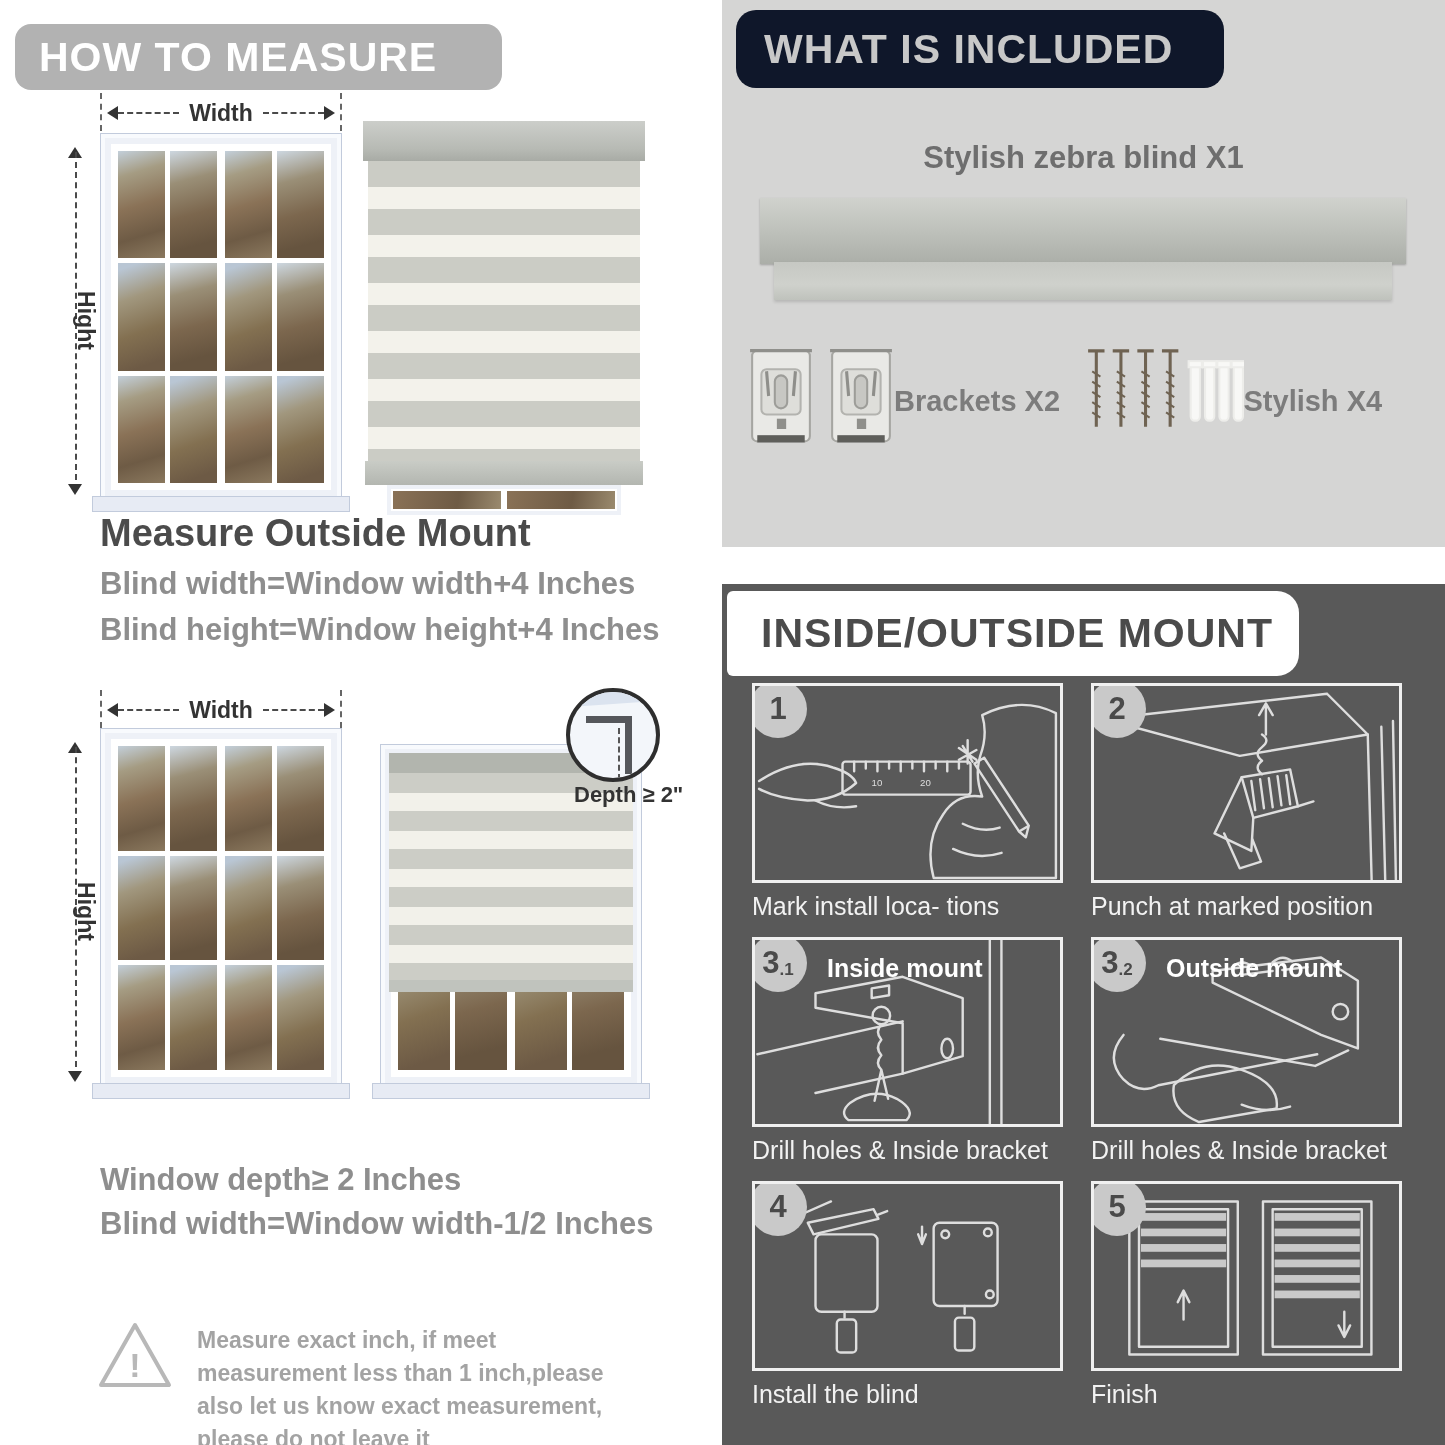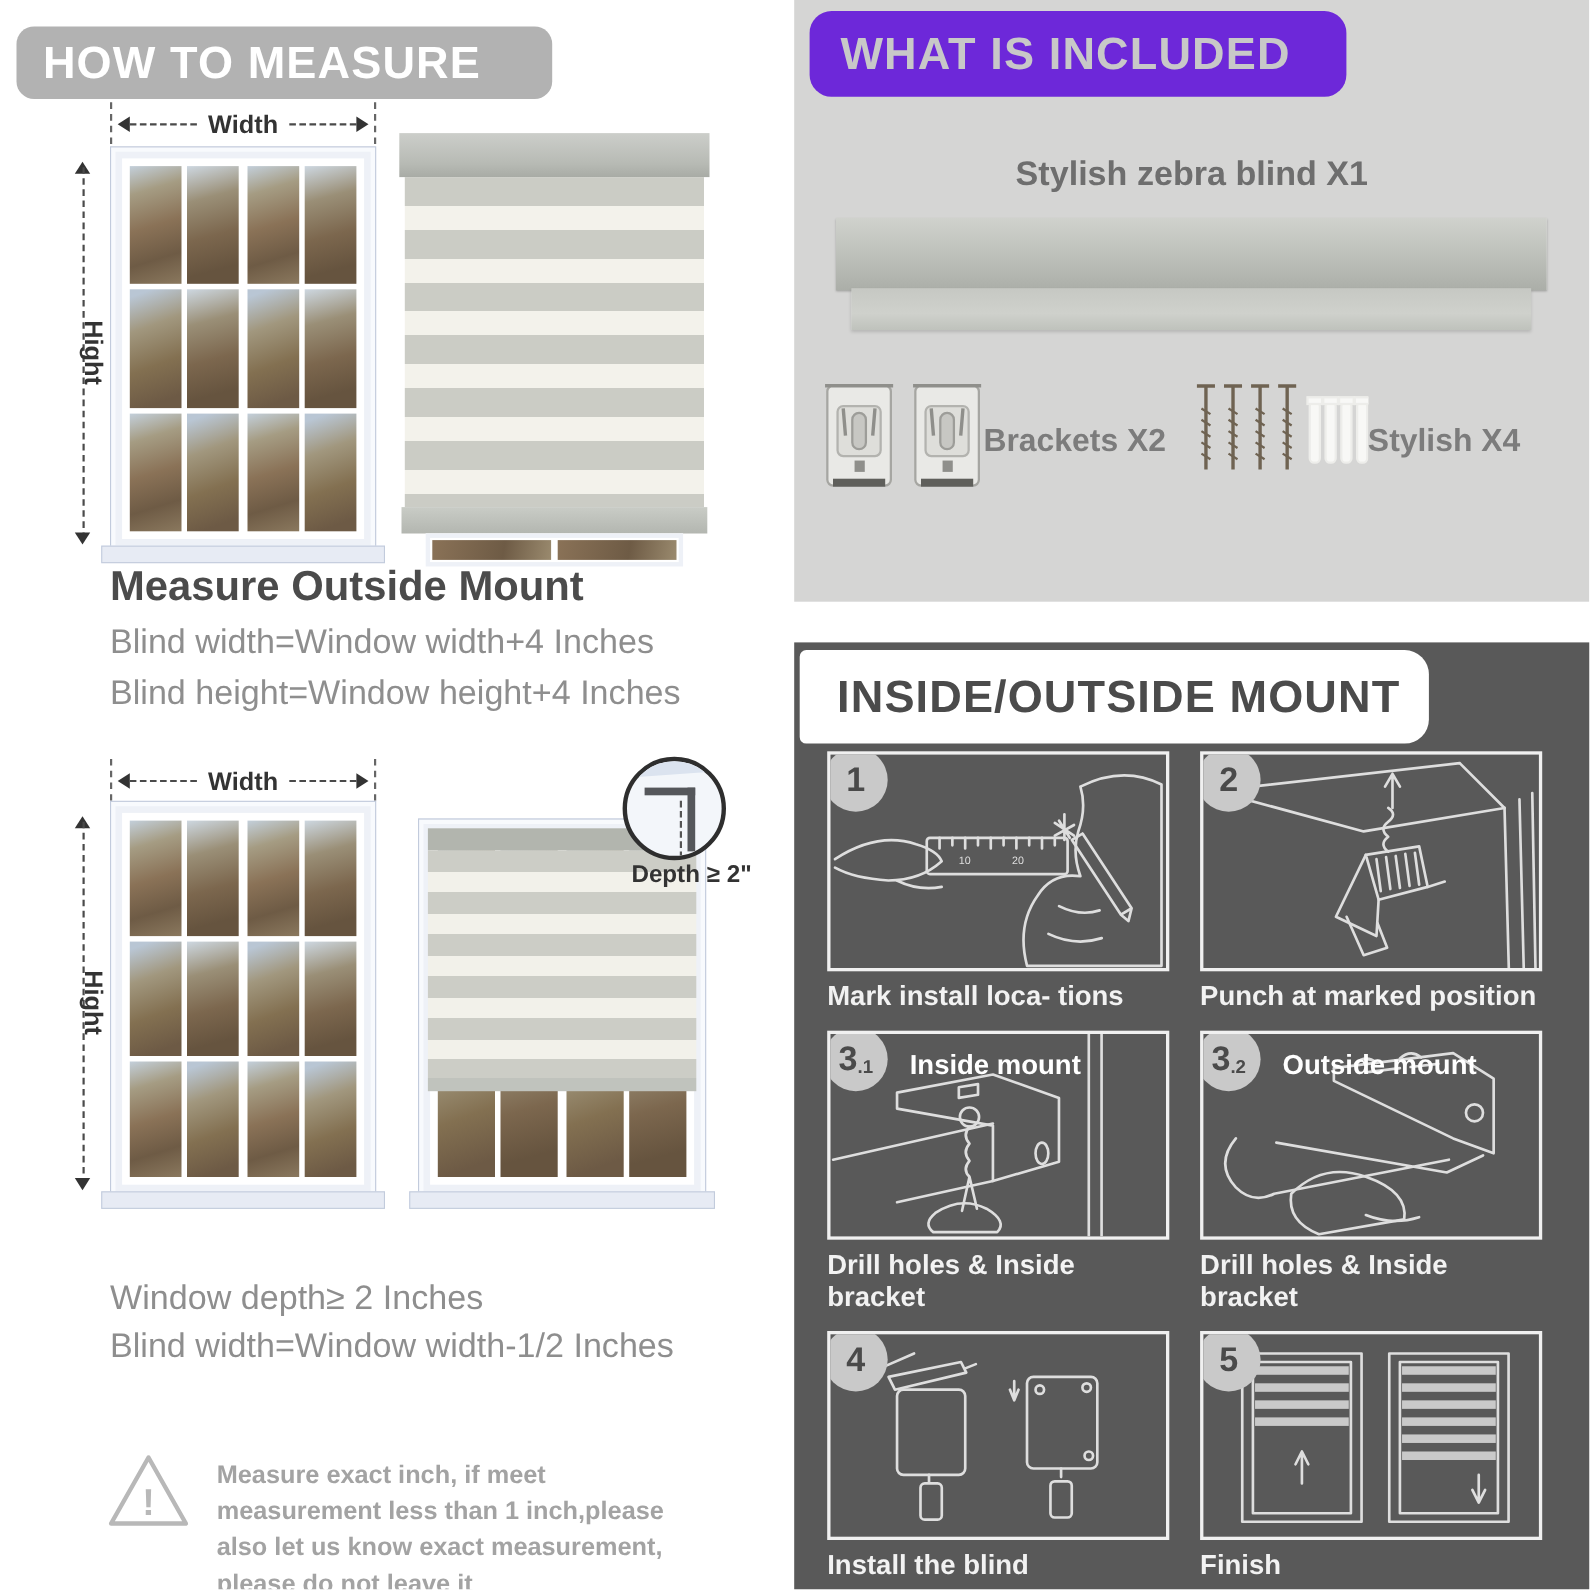--- a/index.html
+++ b/index.html
@@ -48,21 +48,21 @@
   
   .blind1{position:absolute; left:363px; top:121px; width:282px;}
   .blind1 .cassette{height:40px; background:linear-gradient(180deg,#ccceca,#b7bab4 70%,#a8aba5);}
   .blind1 .stripes{height:300px; margin:0 5px;
     background:repeating-linear-gradient(180deg,var(--c-stripe_gray) 0 26px,var(--c-stripe_sheer) 26px 48px);}
   .blind1 .rail{height:24px; margin:0 2px; background:linear-gradient(180deg,#c9ccc6,#b3b6b0);}
   .blind1 .peek{height:30px; margin:0 24px; background:#fff; border:4px solid #eef1f7; display:flex; gap:6px; padding:2px;}
   .blind1 .peek i{flex:1; background:linear-gradient(100deg,#8a7257,#6e5b45 60%,#9a8a6e);}
 
   .title{position:absolute; left:100px; font-size:38px; font-weight:bold; color:var(--c-heading);}
-  .bodyline{position:absolute; left:100px; font-size:31px; font-weight:normal; color:var(--c-body);}
+  .bodyline{position:absolute; left:100px; font-size:31px; font-weight:bold; color:var(--c-body);}
 
   
   .blindwin{position:absolute; left:380px; top:744px; width:262px; height:344px;}
   .blindwin .overlay{position:absolute; left:8px; right:8px; top:8px; height:70%; z-index:2;}
   .blindwin .overlay .cassette{height:20px; background:#b2b5ae;}
   .blindwin .overlay .stripes{height:calc(100% - 20px);
     background:repeating-linear-gradient(180deg,#cccdc6 0 20px,#f2f1ea 20px 38px);
     border-bottom:12px solid #c0c3bd;}
   .magnifier{position:absolute; left:566px; top:688px; width:94px; height:94px; border-radius:50%;
     border:4px solid #2e2e2e; background:#f3f6fa; overflow:hidden; z-index:3;}
@@ -71,21 +71,21 @@
   .magnifier .mdash{position:absolute; right:36px; top:36px; height:52px; border-left:2px dashed #555;}
   .magnifier .band{position:absolute; left:-8px; top:-14px; right:-8px; height:26px; background:#dbe3ef; transform:rotate(-4deg);}
   .depth-lbl{position:absolute; left:574px; top:782px; font-size:22px; font-weight:bold; color:#333; z-index:3;}
 
   .warn{position:absolute; left:95px; top:1318px; display:flex; gap:22px;}
   .warn svg{flex:0 0 auto;}
   .warn .wtext{width:452px; font-size:23px; font-weight:bold; color:var(--c-note); line-height:33px; padding-top:6px;}
 
   
   .panel-light{position:absolute; left:722px; top:0; width:723px; height:547px; background:var(--c-light_panel);}
-  .hdr-included{position:absolute; left:14px; top:10px; width:488px; height:78px; background:#6d28d9;
+  .hdr-included{position:absolute; left:14px; top:10px; width:488px; height:78px; background:#0f172a;
     border-radius:20px; color:var(--c-included_header_text); font-size:41px; font-weight:bold;
     letter-spacing:1px; line-height:78px; padding-left:28px;}
   .product{position:absolute; left:0; right:0; top:140px; text-align:center;
     font-size:31px; font-weight:bold; color:var(--c-product);}
   .headrail{position:absolute; left:38px; top:198px; width:646px; height:66px;
     background:linear-gradient(180deg,#d0d2cd,#bcbfb9 55%,#abaea8); box-shadow:0 1px 2px rgba(0,0,0,.25);}
   .headrail .lip{position:absolute; left:14px; right:14px; top:64px; height:38px;
     background:linear-gradient(180deg,#c6c8c3,#cfd1cc 60%,#bfc2bc); box-shadow:0 2px 3px rgba(0,0,0,.15);}
   .items{position:absolute; left:26px; right:26px; top:330px; display:flex;}
   .item{flex:1; display:flex; flex-direction:row; align-items:center;}
@@ -99,21 +99,21 @@
     letter-spacing:1px; line-height:85px; padding-left:34px;}
   .steps{position:absolute; left:30px; top:99px; width:650px; display:grid;
     grid-template-columns:1fr 1fr; column-gap:28px; row-gap:16px;}
   .step .spanel{position:relative; border:3px solid #f0f0f0; overflow:hidden;}
   .step .h200{height:200px;} .step .h190{height:190px;}
   .badge{position:absolute; top:-6px; left:-6px; width:58px; height:58px; border-radius:50%;
     background:#c9c9c9; color:#4a4a4a; font-weight:bold; font-size:31px;
     display:flex; align-items:center; justify-content:center; z-index:2;}
   .badge .sub{font-size:17px; margin-top:14px;}
   .ptitle{position:absolute; left:72px; top:14px; color:#fff; font-weight:bold; font-size:25px; z-index:2;}
-  .cap{margin-top:9px; font-size:25px; font-weight:bold; color:var(--c-caption);}
+  .cap{margin-top:9px; font-size:25px; font-weight:normal; color:var(--c-caption);}
   .art{position:absolute; inset:0; width:100%; height:100%;}
   .lineart{stroke:#dedede; fill:none; stroke-width:2.5; stroke-linecap:round; stroke-linejoin:round;}
 </style>
 </head>
 <body>
 
 <div class="page">
 
   <div class="hdr-left">
     <span>HOW TO MEASURE</span>

